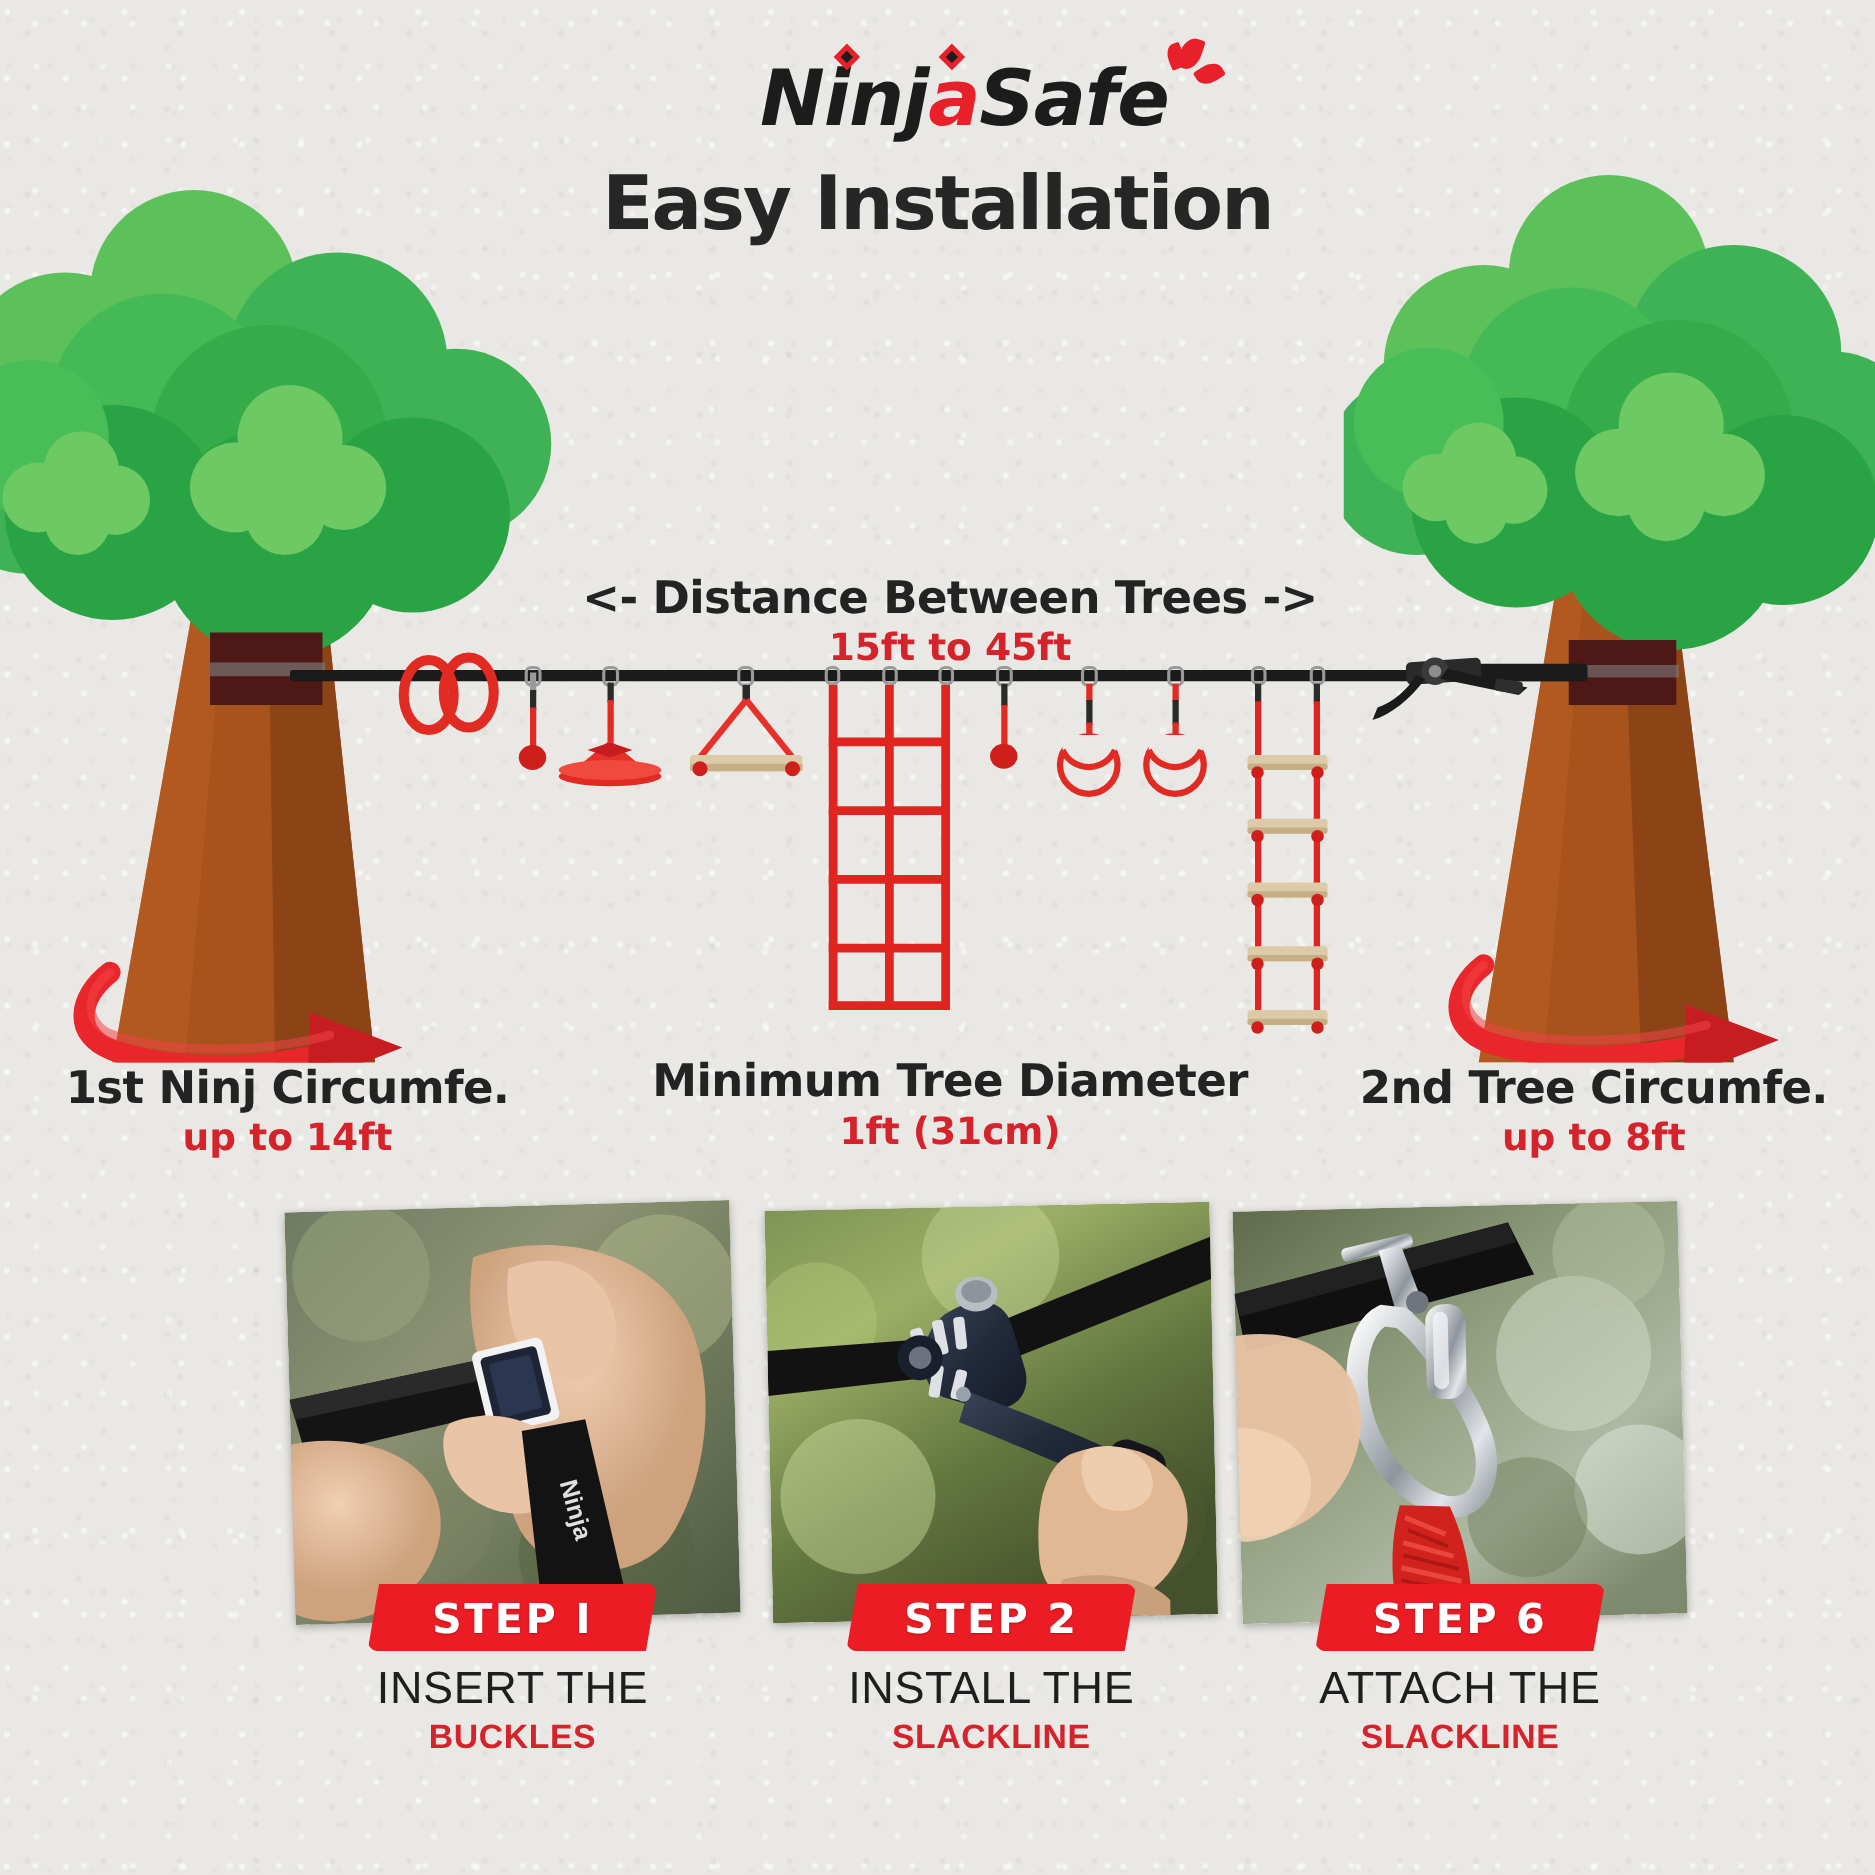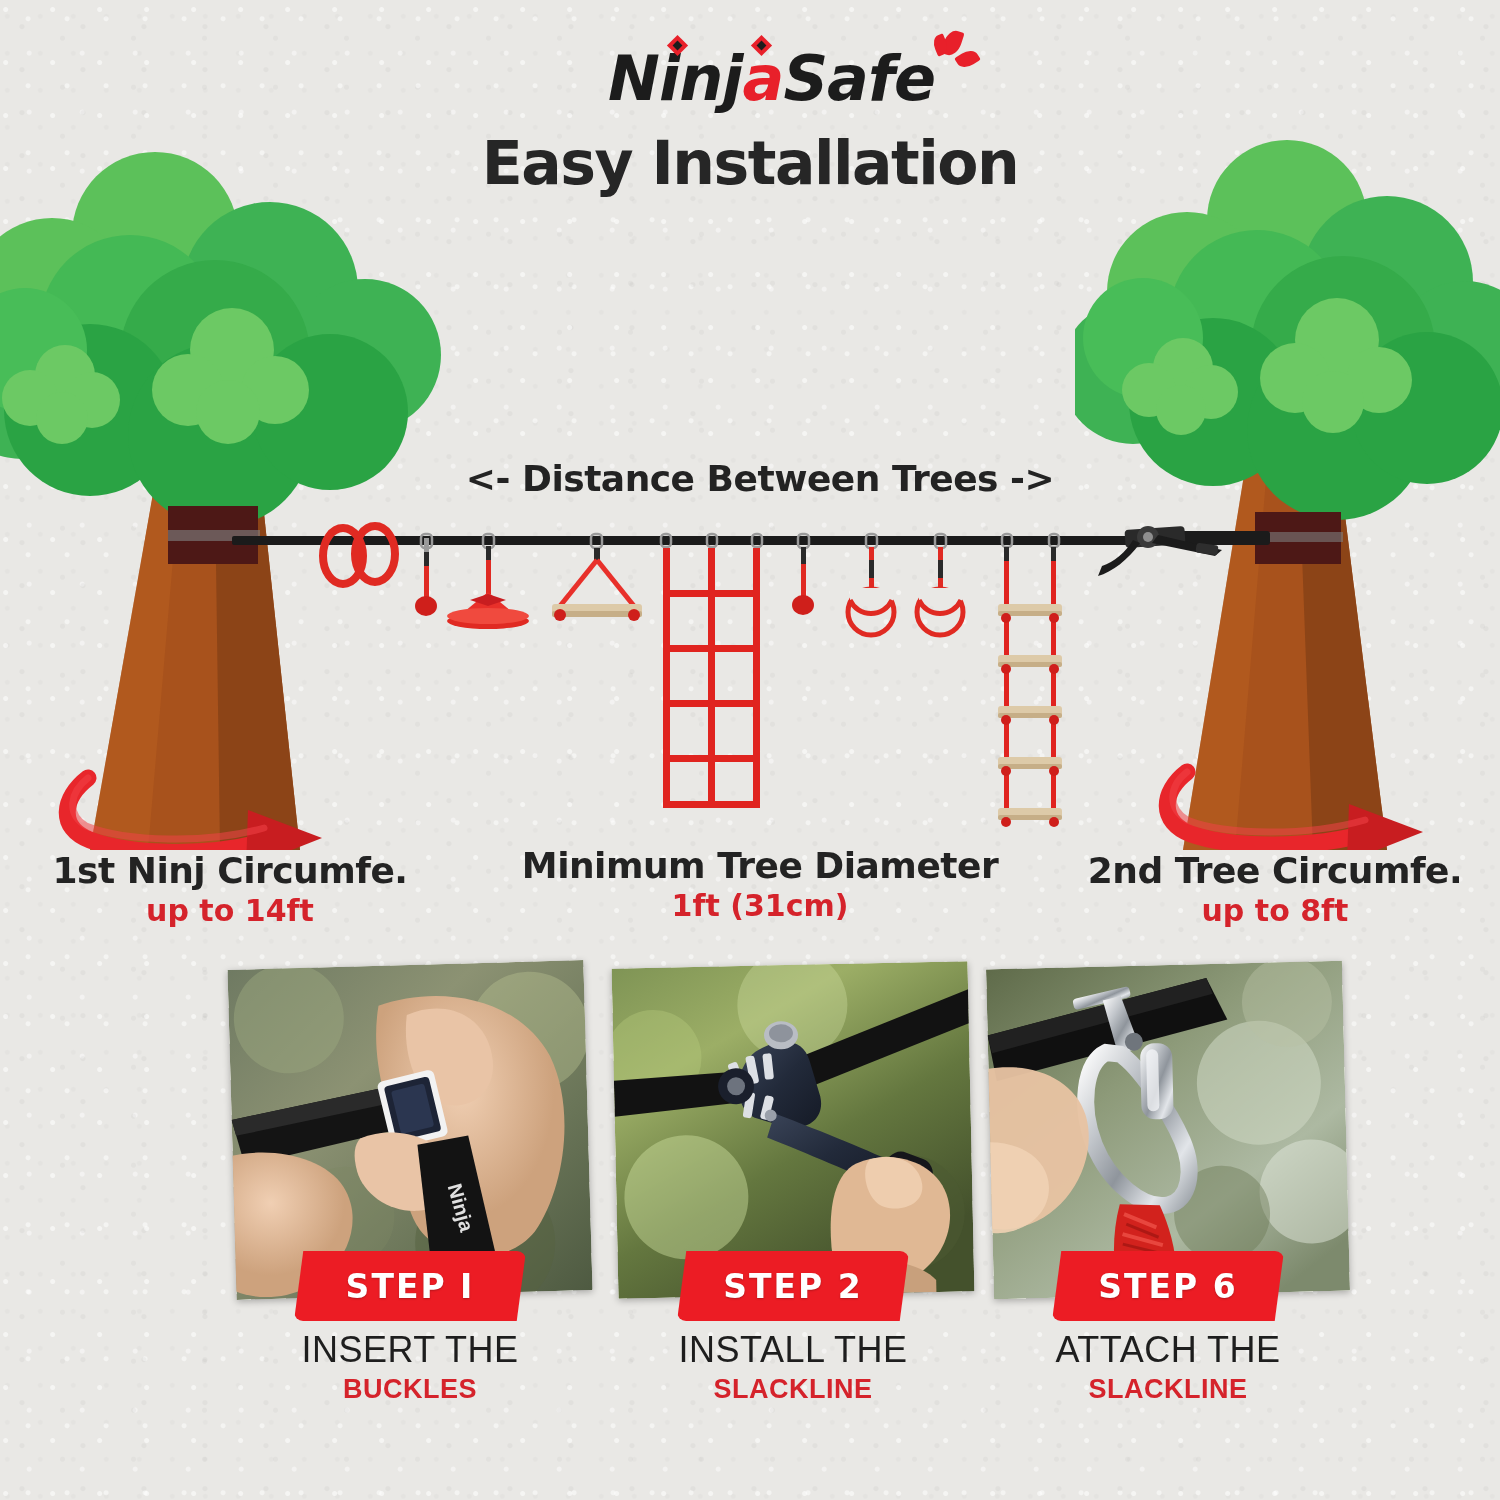--- a/index.html
+++ b/index.html
@@ -104,21 +104,21 @@
   .photo-card { position:absolute; width:356px; height:330px; }
   .photo-img {
     position:absolute; inset:0;
     overflow:hidden;
     box-shadow:0 2px 7px rgba(0,0,0,.28);
   }
   .step-badge {
     position:absolute;
     left:50%; transform:translateX(-50%);
     bottom:-26px;
-    width:232px; height:70px;
+    width:232px; height:54px;
     background:#ec1c24;
     border-radius:9px;
     clip-path: polygon(4% 0, 100% 0, 96% 100%, 0 100%);
     display:flex; align-items:center; justify-content:center;
     z-index:3;
   }
   .step-badge span {
     font-family:"DejaVu Sans", sans-serif;
     font-size:33px; font-weight:bold; color:#ffffff;
     letter-spacing:2px;
@@ -351,20 +351,21 @@
         <circle cx="1054" cy="720" r="5" fill="#cf1f1b"></circle>
       <circle cx="1006" cy="771" r="5" fill="#cf1f1b"></circle>
         <circle cx="1054" cy="771" r="5" fill="#cf1f1b"></circle>
       <circle cx="1006" cy="822" r="5" fill="#cf1f1b"></circle>
         <circle cx="1054" cy="822" r="5" fill="#cf1f1b"></circle>
     </g>
   </svg>
 
   <div class="measure" style="top:448px; left:430px; width:660px;">
     <div class="m-main">&lt;- Distance Between Trees -&gt;</div>
+    <div class="m-sub">15ft to 45ft</div>
   </div>
 
   <div class="measure" style="top:840px; left:20px; width:420px;">
     <div class="m-main">1st Ninj Circumfe.</div>
     <div class="m-sub">up to 14ft</div>
   </div>
 
   <div class="measure" style="top:835px; left:510px; width:500px;">
     <div class="m-main">Minimum Tree Diameter</div>
     <div class="m-sub">1ft (31cm)</div>

